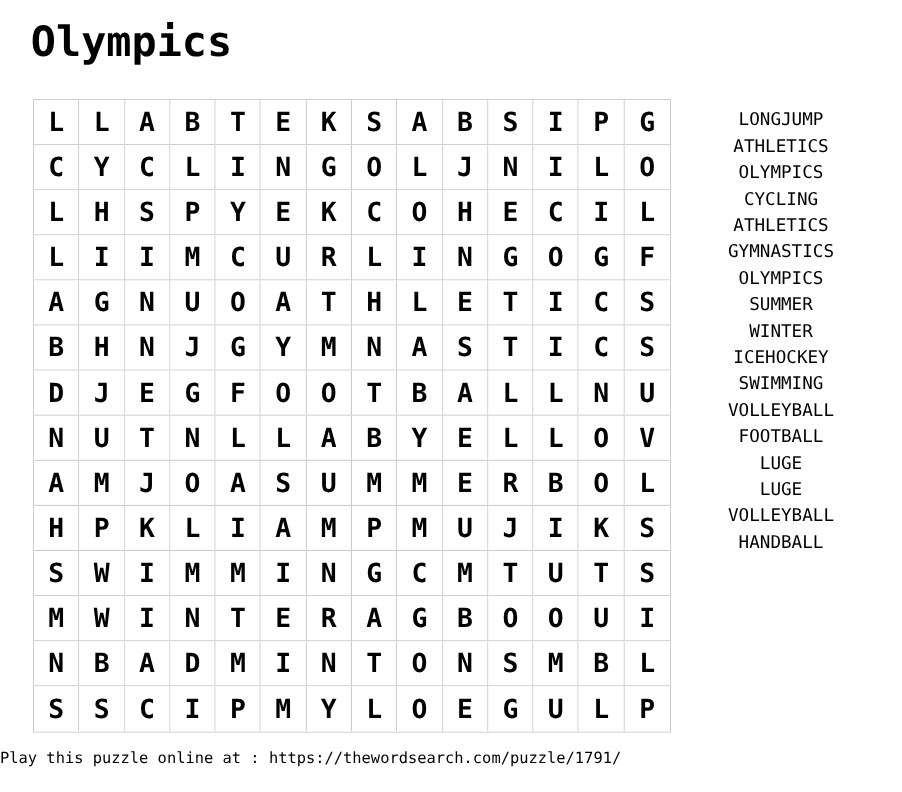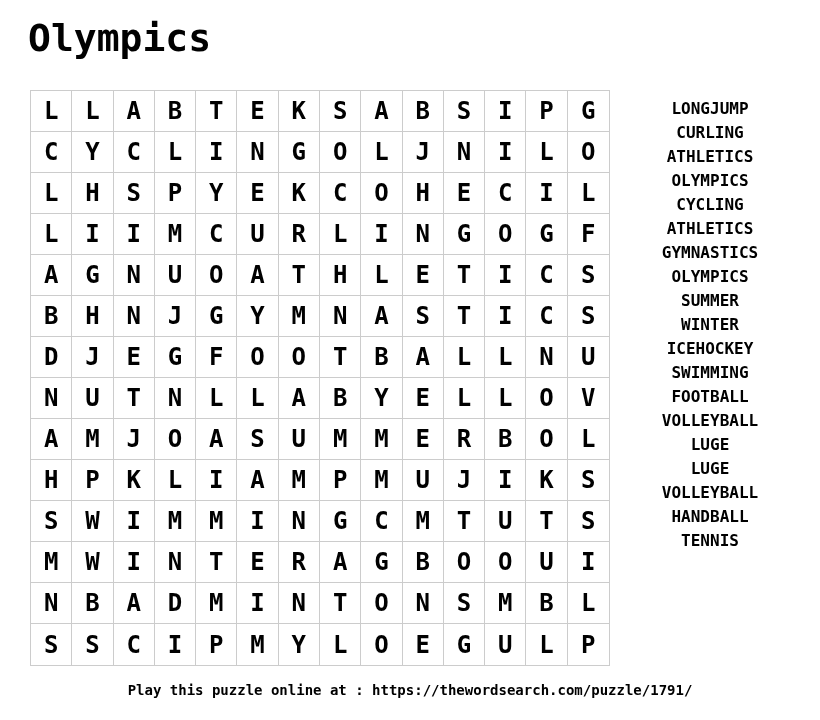--- a/index.html
+++ b/index.html
@@ -54,32 +54,31 @@
   .cell:nth-child(n+183) { border-bottom: none; }
   .word-list {
     position: absolute;
     left: 610px;
     top: 97px;
     width: 200px;
     text-align: center;
   }
   .word {
     font-size: 16px;
-    font-weight: bold;
+    font-weight: normal;
     line-height: 24px;
     white-space: nowrap;
   }
   .footer {
     position: absolute;
     left: 0;
     top: 681px;
     width: 820px;
-    text-align: center;
     font-size: 14px;
-    font-weight: bold;
+    font-weight: normal;
     line-height: 18px;
   }
 </style>
 </head>
 <body>
 
 <h1 class="page-title">Olympics</h1>
 
 <div class="grid">
     <div class="cell">L</div>
@@ -275,33 +274,31 @@
     <div class="cell">O</div>
     <div class="cell">E</div>
     <div class="cell">G</div>
     <div class="cell">U</div>
     <div class="cell">L</div>
     <div class="cell">P</div>
   </div>
 
 <div class="word-list">
     <div class="word">LONGJUMP</div>
-    <div class="word">CURLING</div>
     <div class="word">ATHLETICS</div>
     <div class="word">OLYMPICS</div>
     <div class="word">CYCLING</div>
     <div class="word">ATHLETICS</div>
     <div class="word">GYMNASTICS</div>
     <div class="word">OLYMPICS</div>
     <div class="word">SUMMER</div>
     <div class="word">WINTER</div>
     <div class="word">ICEHOCKEY</div>
     <div class="word">SWIMMING</div>
+    <div class="word">VOLLEYBALL</div>
     <div class="word">FOOTBALL</div>
-    <div class="word">VOLLEYBALL</div>
     <div class="word">LUGE</div>
     <div class="word">LUGE</div>
     <div class="word">VOLLEYBALL</div>
     <div class="word">HANDBALL</div>
-    <div class="word">TENNIS</div>
   </div>
 
 <div class="footer">Play this puzzle online at : https://thewordsearch.com/puzzle/1791/</div>
 
 </body></html>

